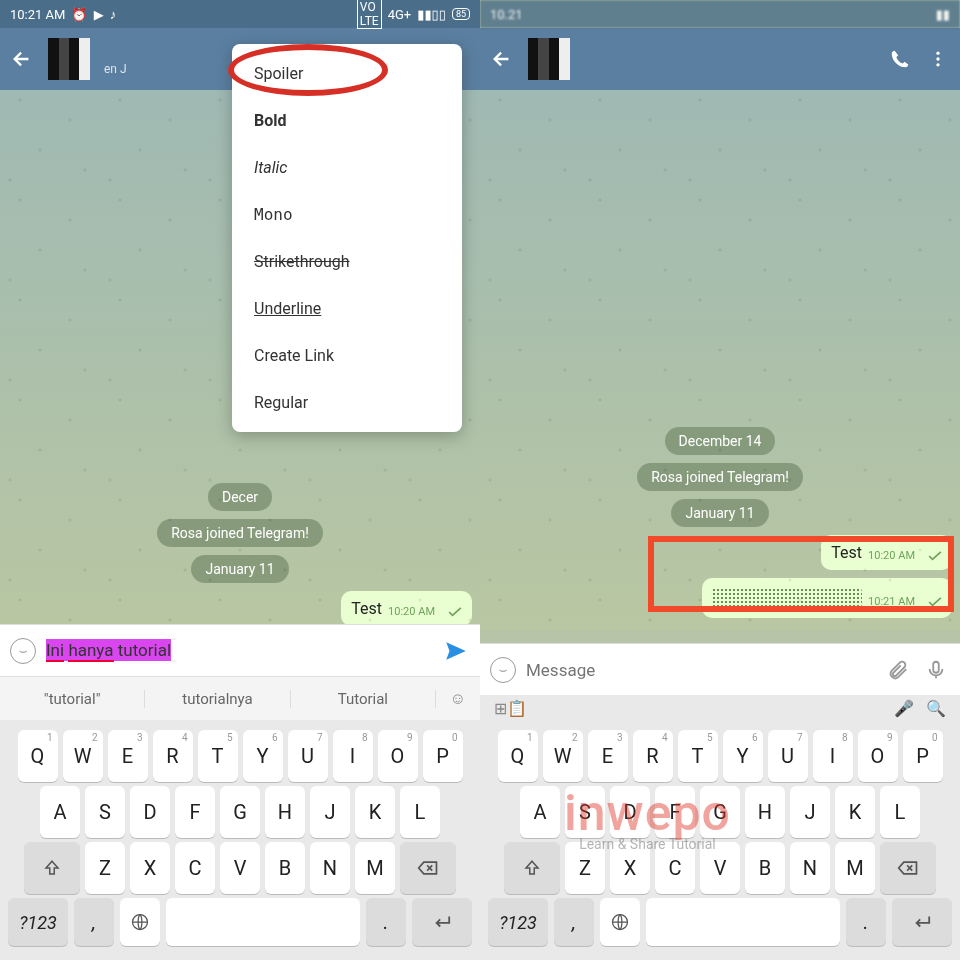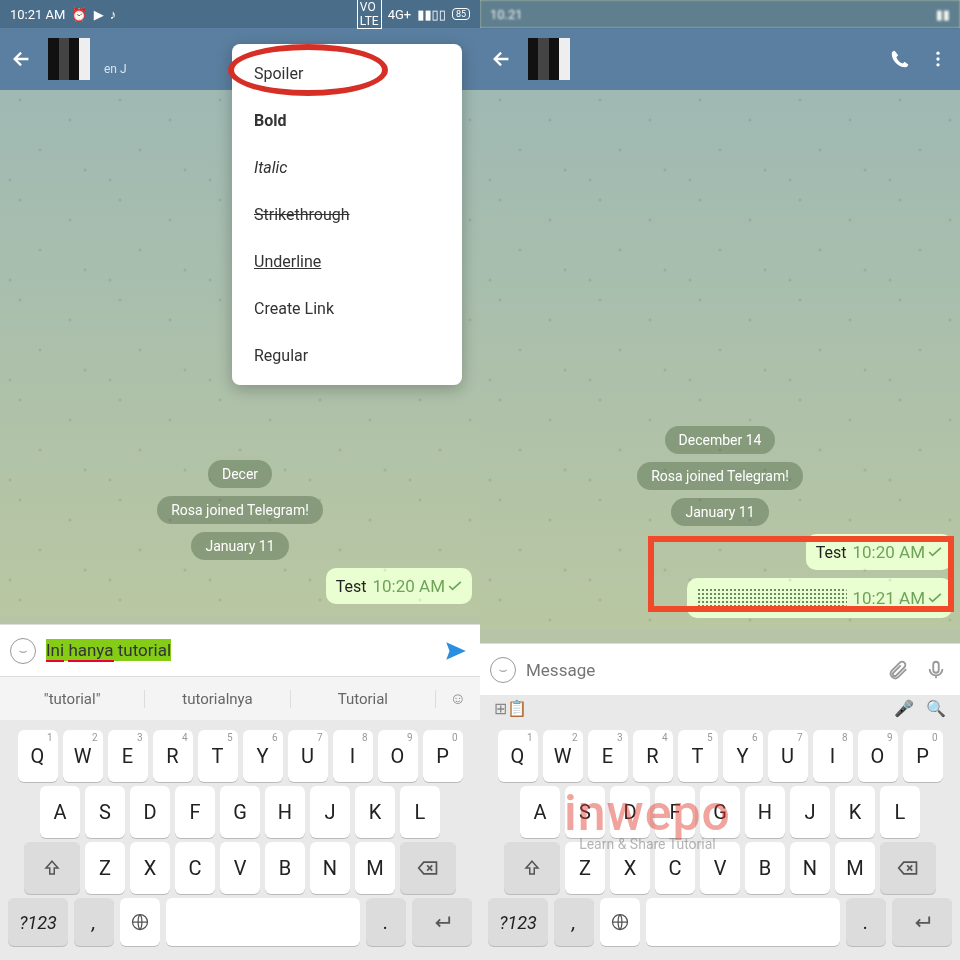--- a/index.html
+++ b/index.html
@@ -19,21 +19,21 @@
   .chat-doodle-bg { position:absolute; inset:0; opacity:.08; background:
     radial-gradient(circle at 20% 10%, #000 1px, transparent 2px),
     radial-gradient(circle at 70% 30%, #000 1px, transparent 2px),
     radial-gradient(circle at 40% 60%, #000 1px, transparent 2px),
     radial-gradient(circle at 85% 80%, #000 1px, transparent 2px),
     radial-gradient(circle at 10% 90%, #000 1px, transparent 2px);
     background-size: 100px 100px; pointer-events:none;}
   .pill { align-self: center; background: rgba(120,140,110,.75); color: #fff; font-size: 14px; padding: 6px 14px; border-radius: 14px; margin: 4px 0; }
   .bubble-out { align-self: flex-end; background: #eaffd1; border-radius: 10px; padding: 8px 10px; margin: 4px 0; display: flex; align-items: flex-end; gap: 6px; max-width: 320px; }
   .bubble-out .msg { font-size: 16px; color: #222; }
-  .bubble-out .meta { font-size: 17px; color: #6fa35b; display:flex; align-items:center; gap:3px;}
+  .bubble-out .meta { font-size: 11px; color: #6fa35b; display:flex; align-items:center; gap:13px;}
   .spoiler-blur { width: 150px; height: 20px; background-image: radial-gradient(#6b8b5c 1px, transparent 1px); background-size: 4px 4px; border-radius: 4px; }
   .input-bar { position: absolute; bottom: 0; left: 0; right: 0; background: #fff; display: flex; align-items: center; padding: 8px 10px; gap: 10px; height: 52px; border-top:1px solid #ddd;}
   .input-bar .smiley { width: 26px; height: 26px; border: 1.5px solid #999; border-radius: 50%; display:flex; align-items:center; justify-content:center; color:#999; font-size:14px;}
   .input-bar input { flex: 1; border: none; font-size: 17px; color: #555; outline: none; }
   .input-bar .action { width: 28px; height: 28px; display:flex; align-items:center; justify-content:center; color:#999;}
   .send-btn { color:#4aa0e6;}
   .suggestion-bar { background:#f4f4f4; display:flex; align-items:center; height:44px; border-top:1px solid #ddd;}
   .suggestion-bar .sug { flex:1; text-align:center; font-size:15px; color:#666; border-right:1px solid #ddd;}
   .suggestion-bar .sug:last-of-type{border-right:none;}
   .kb { background:#e9e9e9; padding:6px 4px 10px;}
@@ -53,21 +53,21 @@
   .format-menu .item.bold{font-weight:bold;}
   .format-menu .item.italic{font-style:italic;}
   .format-menu .item.mono{font-family:monospace;}
   .format-menu .item.strike{text-decoration:line-through;}
   .format-menu .item.under{text-decoration:underline;}
   .red-circle { position:absolute; top:44px; left:228px; width:160px; height:52px; border:6px solid #d63026; border-radius:50%; z-index:30; pointer-events:none;}
   .red-rect { position:absolute; border:6px solid #f04a2a; z-index:15; pointer-events:none;}
   .watermark { position:absolute; bottom:108px; left:564px; z-index:40; pointer-events:none; text-align:center;}
   .watermark .w1 { font-size:50px; color:rgba(224,50,40,.45); font-weight:500; letter-spacing:1px;}
   .watermark .w2 { font-size:14px; color:rgba(120,120,120,.55); margin-top:-6px;}
-  .sel-text { background:#84cc16; padding:1px 0;}
+  .sel-text { background:#d946ef; padding:1px 0;}
   .underline-red{border-bottom:2px solid #e03; display:inline-block;}
   .panelB .chat-area{ position:relative; top:0; height:540px;}
   svg{display:block;}
 </style>
 </head>
 <body>
 
 <div class="stage">
 
   <div class="panel">
@@ -91,21 +91,21 @@
             <path d="M19 12H5M11 5l-7 7 7 7"></path>
           </svg>
       </div>
       <div class="avatar pix"></div>
       <div class="contact">
         <span class="name">&nbsp;</span>
         <span class="sub">en J</span>
       </div>
     </div>
 
-    <div class="chat-area" style="bottom:344px;">
+    <div class="chat-area" style="bottom:322px;">
       <div class="chat-doodle-bg"></div>
       <div class="pill">Decer</div>
       <div class="pill">Rosa joined Telegram!</div>
       <div class="pill">January 11</div>
       <div class="bubble-out">
         <span class="msg">Test</span>
         <span class="meta">
             <span>10:20 AM</span>
           <svg width="14" height="10" viewBox="0 0 16 12" stroke="#6fa35b" stroke-width="2" fill="none">
               <path d="M1 6l4 4L15 1"></path>
@@ -193,20 +193,21 @@
               </svg>
           </div>
         </div>
       </div>
     </div>
 
     <div class="format-menu">
       <div class="item">Spoiler</div>
       <div class="item bold">Bold</div>
       <div class="item italic">Italic</div>
+      <div class="item mono">Mono</div>
       <div class="item strike">Strikethrough</div>
       <div class="item under">Underline</div>
       <div class="item">Create Link</div>
       <div class="item">Regular</div>
     </div>
     <div class="red-circle"></div>
   </div>
 
   <div class="panel panelB">
     <div class="status-bar" style="filter:blur(1px);opacity:.8;">

